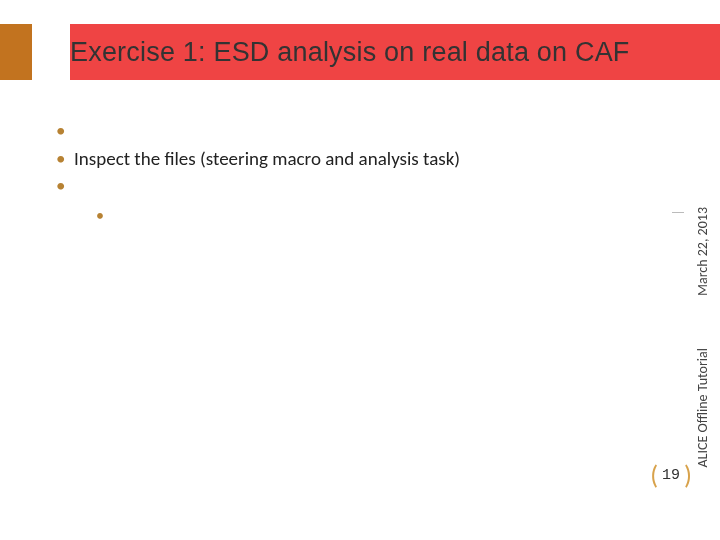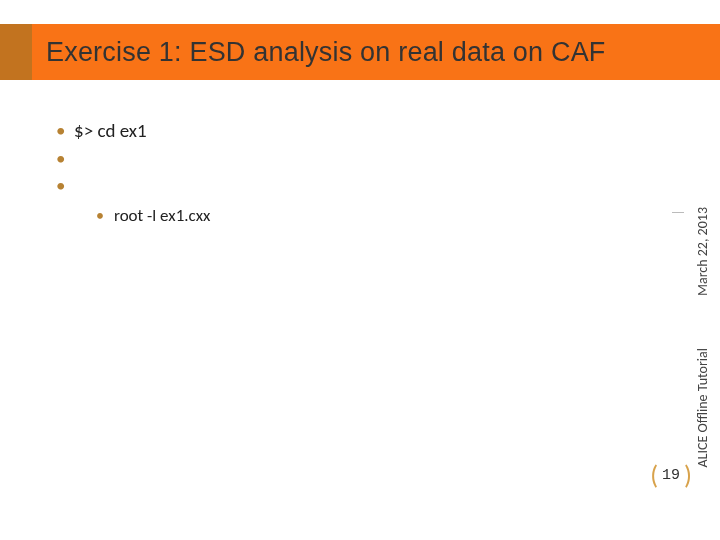--- a/index.html
+++ b/index.html
@@ -27,30 +27,30 @@
     display: flex;
     align-items: center;
   }
   .title-band .orange-block {
     background: #c2731f;
     height: 56px;
     flex: 0 0 32px;
   }
   .title-band .title-text {
     flex: 1 1 auto;
-    background: #f97316;
+    background: #ef4444;
     height: 56px;
     display: flex;
     align-items: center;
-    padding-left: 14px;
     font-size: 27px;
     color: #333;
     font-weight: 400;
     letter-spacing: 0.2px;
     font-family: "Segoe UI", "Tahoma", Arial, sans-serif;
+    margin-left: 38px;
   }
   .content {
     position: absolute;
     top: 118px;
     left: 56px;
     width: 560px;
     color: #222;
     font-family: "Calibri", "Segoe UI", Arial, sans-serif;
   }
   .bullet-row {
@@ -129,32 +129,31 @@
 <div class="slide">
 
   <div class="title-band">
     <div class="orange-block"></div>
     <div class="title-text">Exercise 1: ESD analysis on real data on CAF</div>
   </div>
 
   <div class="content">
     <div class="bullet-row">
       <span class="bullet-dot">•</span>
-      <span>$&gt; cd ex1</span>
     </div>
     <div class="bullet-row">
       <span class="bullet-dot">•</span>
+      <span>Inspect the files (steering macro and analysis task)</span>
     </div>
     <div class="bullet-row">
       <span class="bullet-dot">•</span>
     </div>
     <div class="sub">
       <div class="bullet-row">
         <span class="bullet-dot">•</span>
-        <span>root -l ex1.cxx</span>
       </div>
     </div>
   </div>
 
   <div class="side-text side-date">March 22, 2013</div>
   <div class="side-divider"></div>
   <div class="side-text side-tutorial">ALICE Offline Tutorial</div>
 
   <div class="page-num-wrap">
     <span class="paren">(</span>

